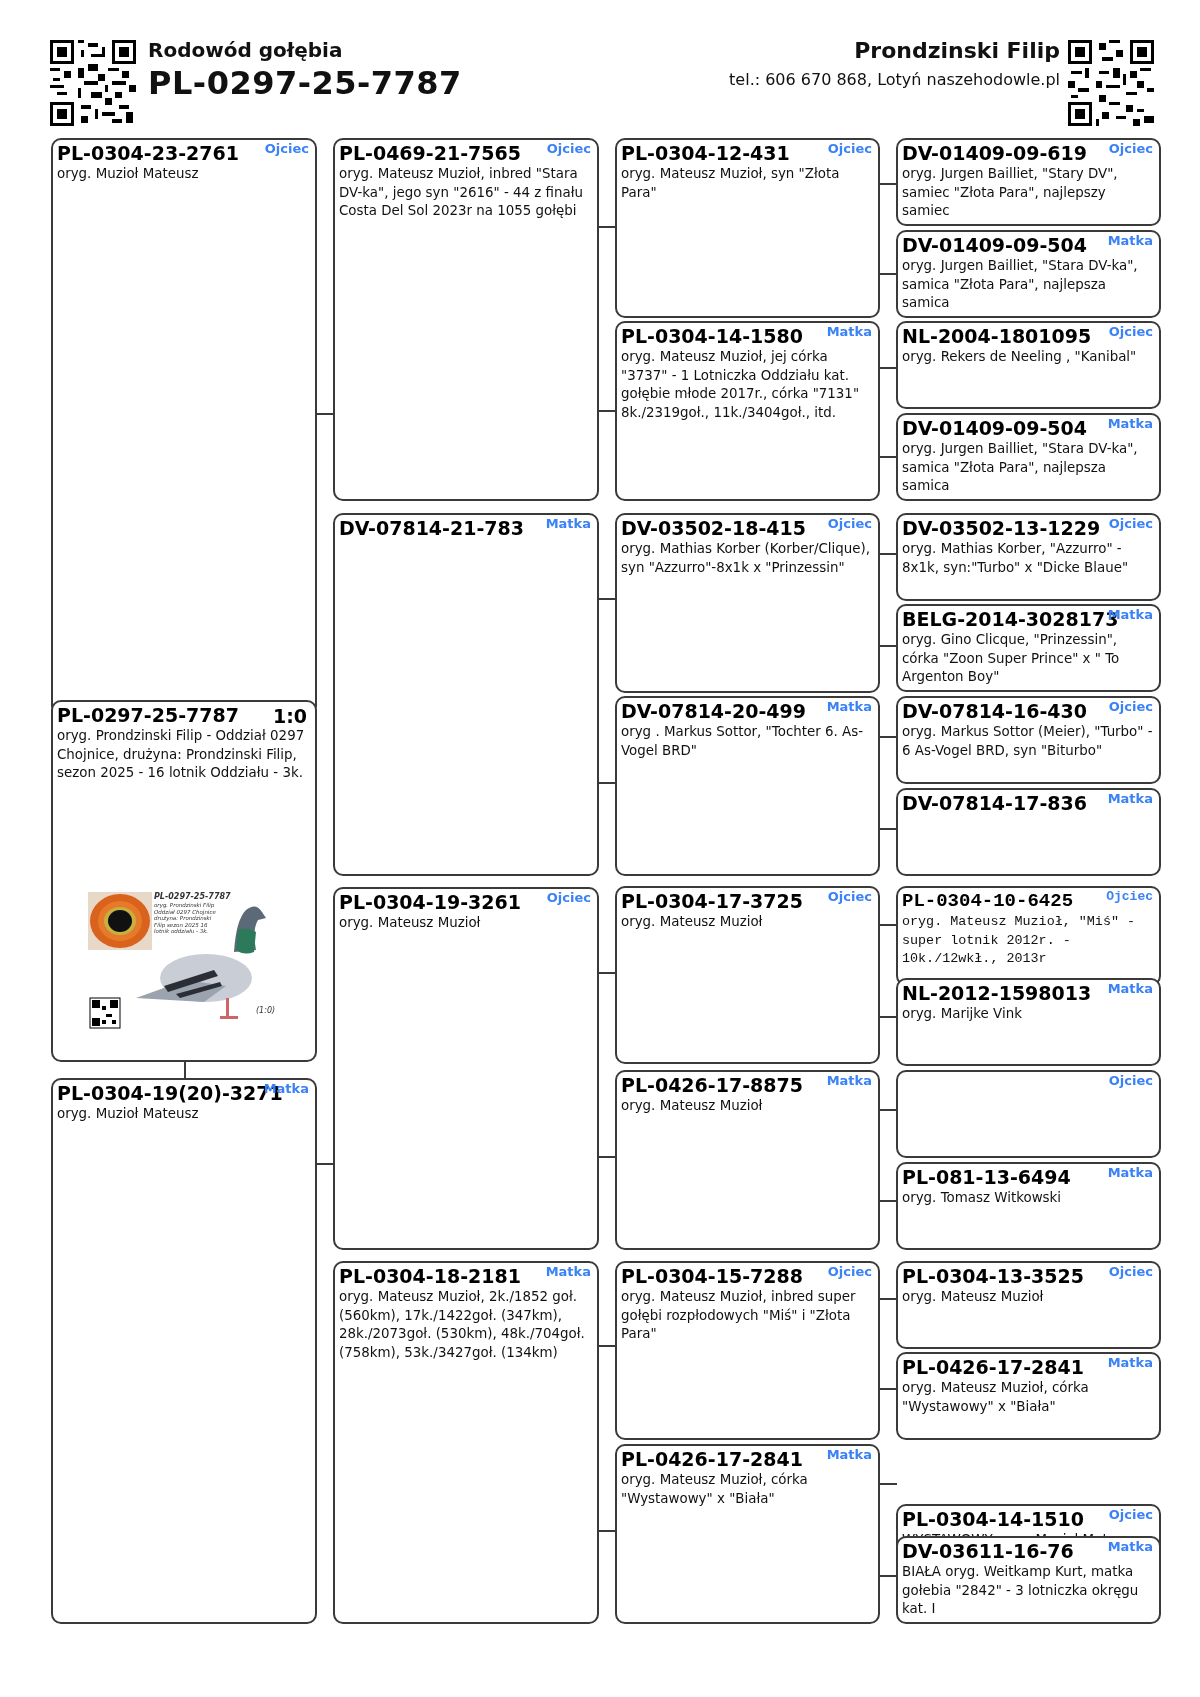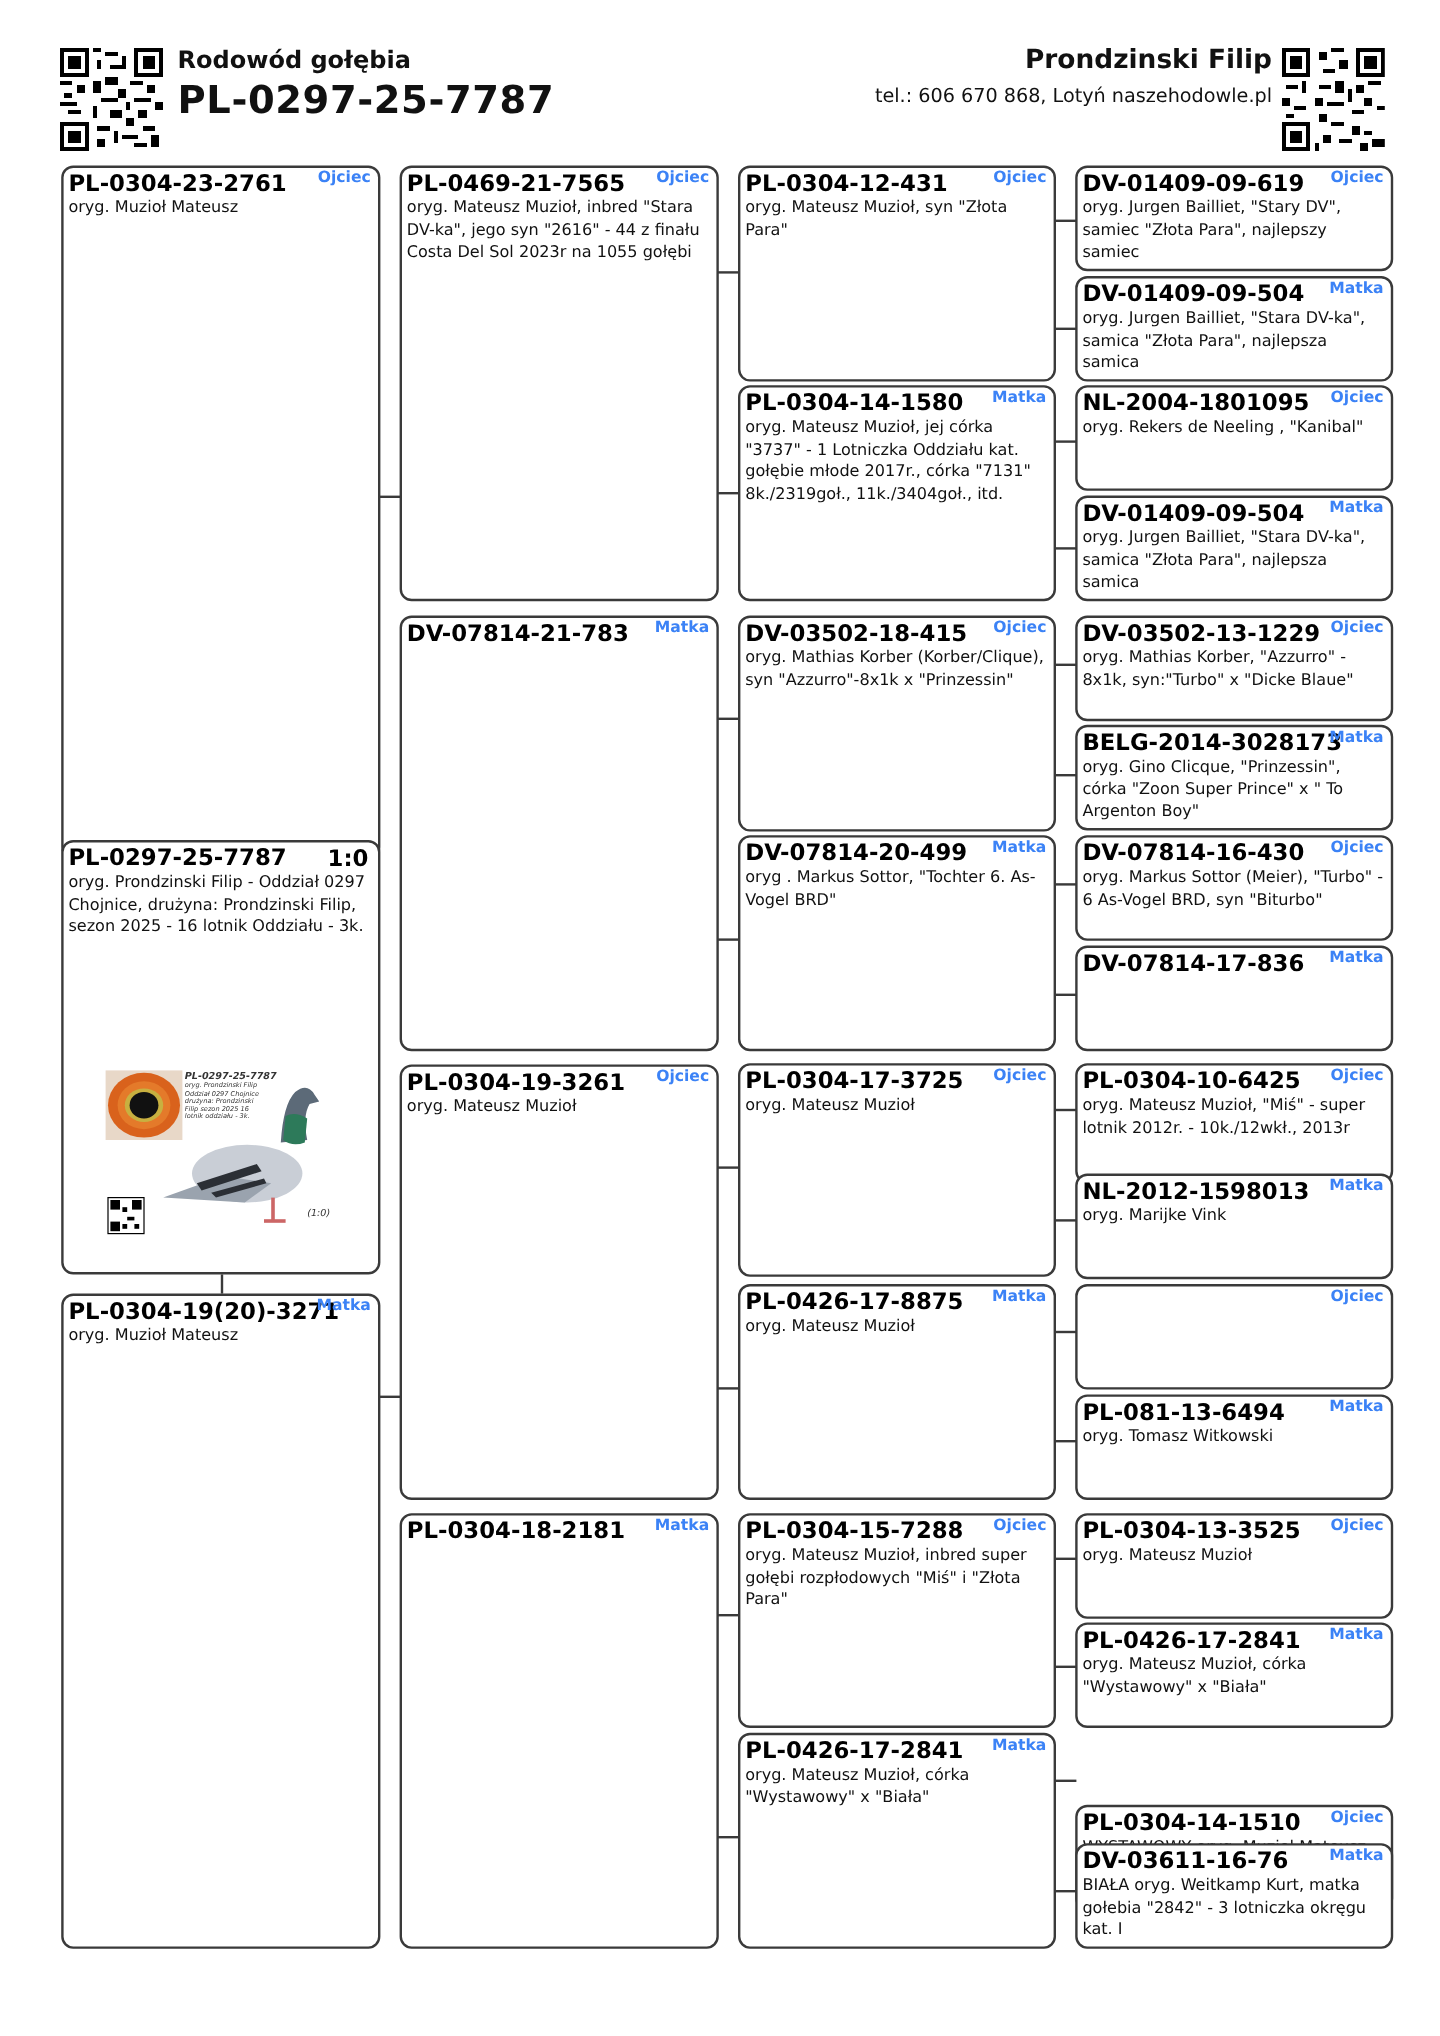--- a/index.html
+++ b/index.html
@@ -217,20 +217,21 @@
   <div class="role">Matka</div>
 </div>
 <div class="box" style="left:333px; top:887px; width:266px; height:363px;">
   <div class="ring">PL-0304-19-3261</div>
   <div class="role">Ojciec</div>
   <div class="desc">oryg. Mateusz Muzioł</div>
 </div>
 <div class="box" style="left:333px; top:1261px; width:266px; height:363px;">
   <div class="ring">PL-0304-18-2181</div>
   <div class="role">Matka</div>
+  <div class="desc">oryg. Mateusz Muzioł, 2k./1852 goł. (560km), 17k./1422goł. (347km), 28k./2073goł. (530km), 48k./704goł. (758km), 53k./3427goł. (134km)</div>
 </div>
 
 <div class="box" style="left:615px; top:138px; width:265px; height:180px;">
   <div class="ring">PL-0304-12-431</div>
   <div class="role">Ojciec</div>
   <div class="desc">oryg. Mateusz Muzioł, syn "Złota Para"</div>
 </div>
 <div class="box" style="left:615px; top:321px; width:265px; height:180px;">
   <div class="ring">PL-0304-14-1580</div>
   <div class="role">Matka</div>
@@ -299,21 +300,21 @@
 </div>
 <div class="box" style="left:896px; top:696px; width:265px; height:88px;">
   <div class="ring">DV-07814-16-430</div>
   <div class="role">Ojciec</div>
   <div class="desc">oryg. Markus Sottor (Meier), "Turbo" - 6 As-Vogel BRD, syn "Biturbo"</div>
 </div>
 <div class="box" style="left:896px; top:788px; width:265px; height:88px;">
   <div class="ring">DV-07814-17-836</div>
   <div class="role">Matka</div>
 </div>
-<div class="box" style="left:896px; top:886px; width:265px; height:100px;">
+<div class="box" style="left:896px; top:886px; width:265px; height:100px;font-family:Liberation Mono, monospace;">
   <div class="ring">PL-0304-10-6425</div>
   <div class="role">Ojciec</div>
   <div class="desc">oryg. Mateusz Muzioł, "Miś" - super lotnik 2012r. - 10k./12wkł., 2013r</div>
 </div>
 <div class="box" style="left:896px; top:978px; width:265px; height:88px;">
   <div class="ring">NL-2012-1598013</div>
   <div class="role">Matka</div>
   <div class="desc">oryg. Marijke Vink</div>
 </div>
 <div class="box" style="left:896px; top:1070px; width:265px; height:88px;">

